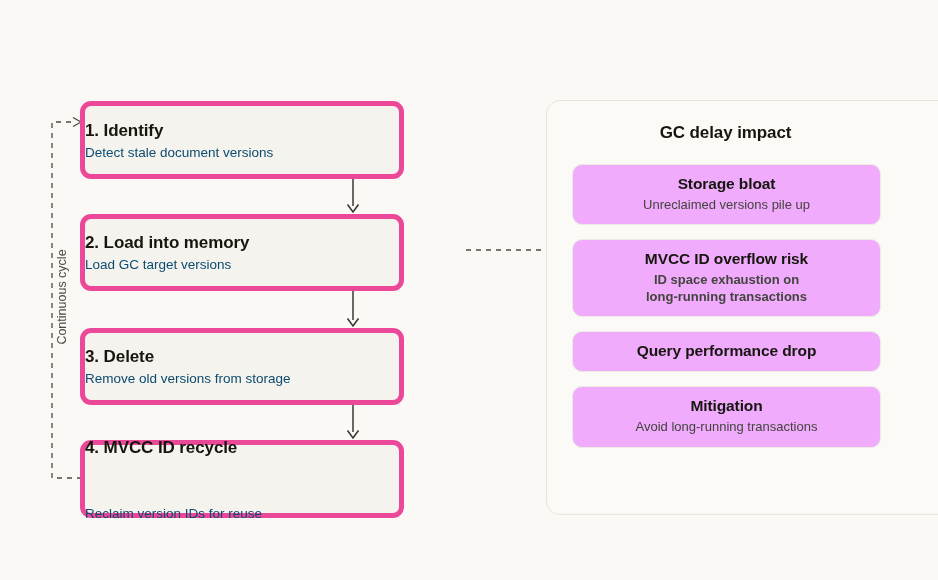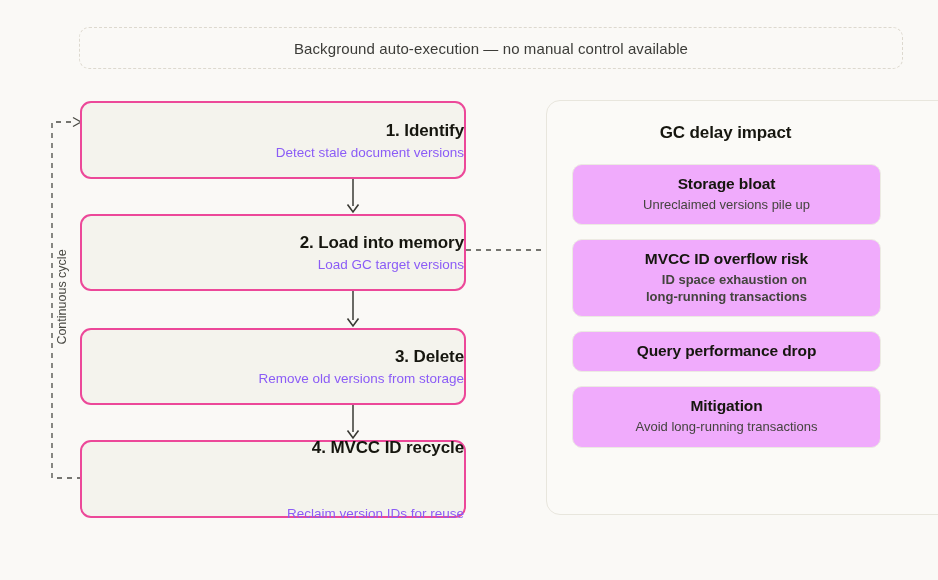--- a/index.html
+++ b/index.html
@@ -43,39 +43,39 @@
   
   .flow-col {
     position: absolute;
     left: 80px;
     top: 101px;
     width: 386px;
   }
   .step {
     position: absolute;
     left: 0;
-    width: 386px;
+    width: 324px;
     box-sizing: border-box;
     background: #f4f3ed;
-    border: 2px solid #ec4899;
+    border: 5px solid #ec4899;
     border-radius: 11px;
     display: flex;
     flex-direction: column;
-    align-items: flex-end;
+    align-items: flex-start;
     justify-content: center;
   }
   .step-title {
     font-size: 17px;
     font-weight: bold;
     color: #16160f;
     letter-spacing: -0.1px;
   }
   .step-desc {
     font-size: 13.5px;
-    color: #8b5cf6;
+    color: #0c4a6e;
     margin-top: 4px;
   }
 
   
   .v-arrow {
     position: absolute;
     left: 266px;
     width: 14px;
   }
   .v-arrow svg { display: block; }
@@ -158,31 +158,27 @@
     font-size: 15.5px;
     font-weight: bold;
     color: #16160f;
     letter-spacing: -0.1px;
   }
   .card-desc {
     font-size: 13px;
     color: #44443e;
     margin-top: 3px;
     line-height: 1.32;
-    text-align: right;
   }
 </style>
 </head>
 <body>
 
 <div class="canvas">
 
-  <div class="banner">
-    <span class="banner-text">Background auto-execution — no manual control available</span>
-  </div>
 
   <div class="cycle-loop">
     <svg width="60" height="380" viewBox="0 0 60 380">
       <path d="M 52 368 L 22 368 L 22 12 L 44 12" fill="none" stroke="#4a4a44" stroke-width="1.3" stroke-dasharray="5,5"></path>
       <path d="M 43 7.5 L 51 12 L 43 16.5" fill="none" stroke="#4a4a44" stroke-width="1.3" stroke-linejoin="miter"></path>
     </svg>
     <div class="cycle-label">Continuous cycle</div>
   </div>
 
   <div class="flow-col">

